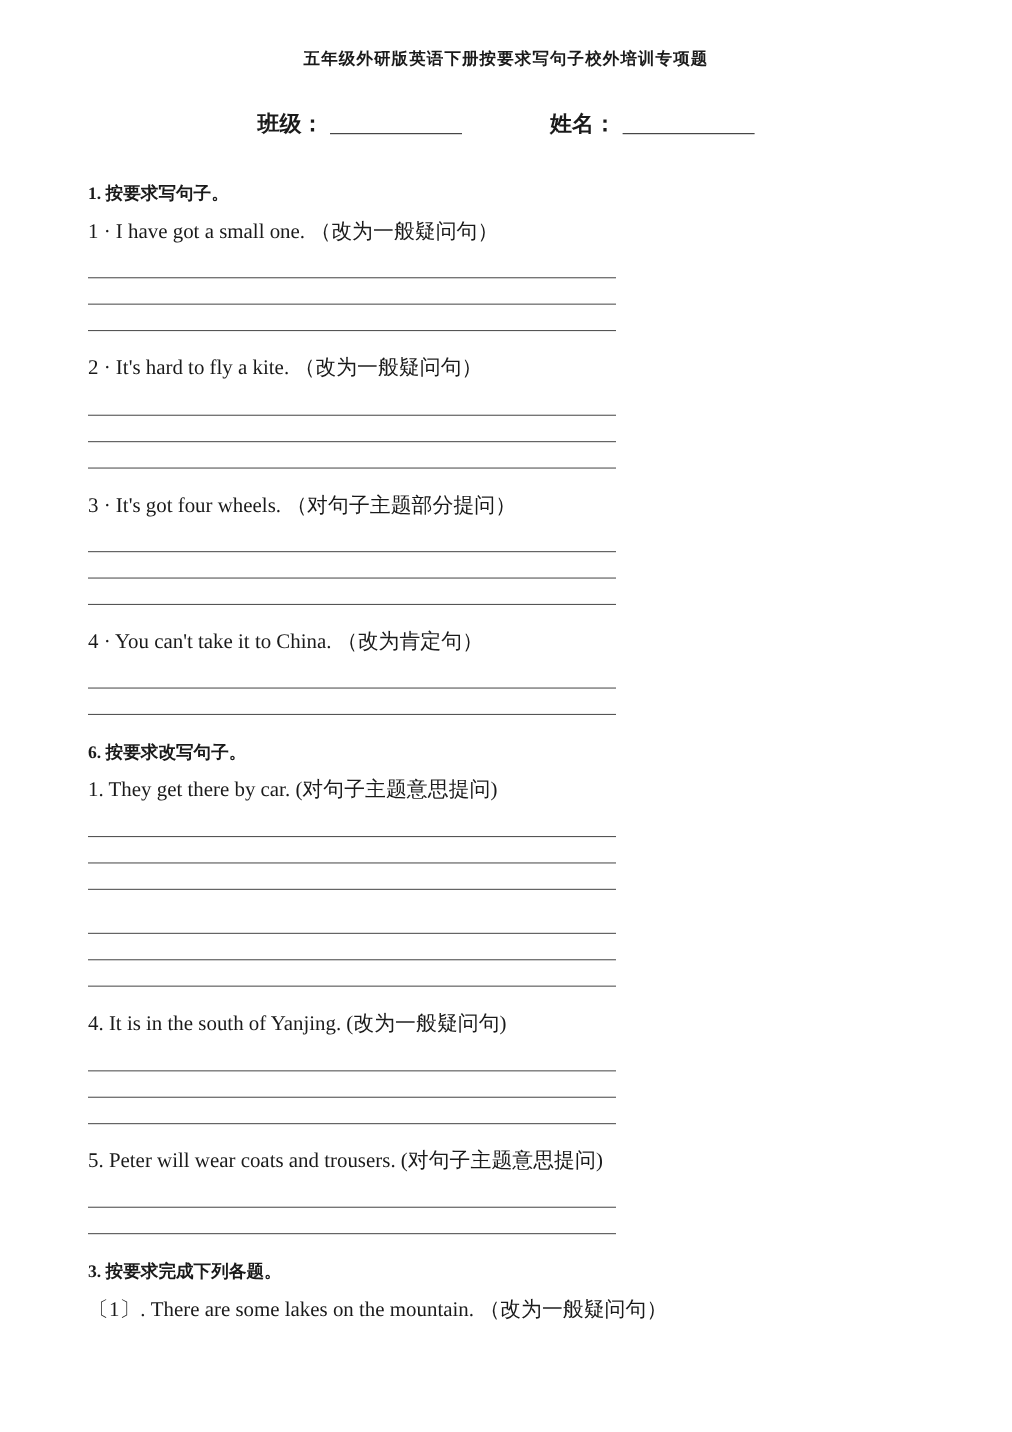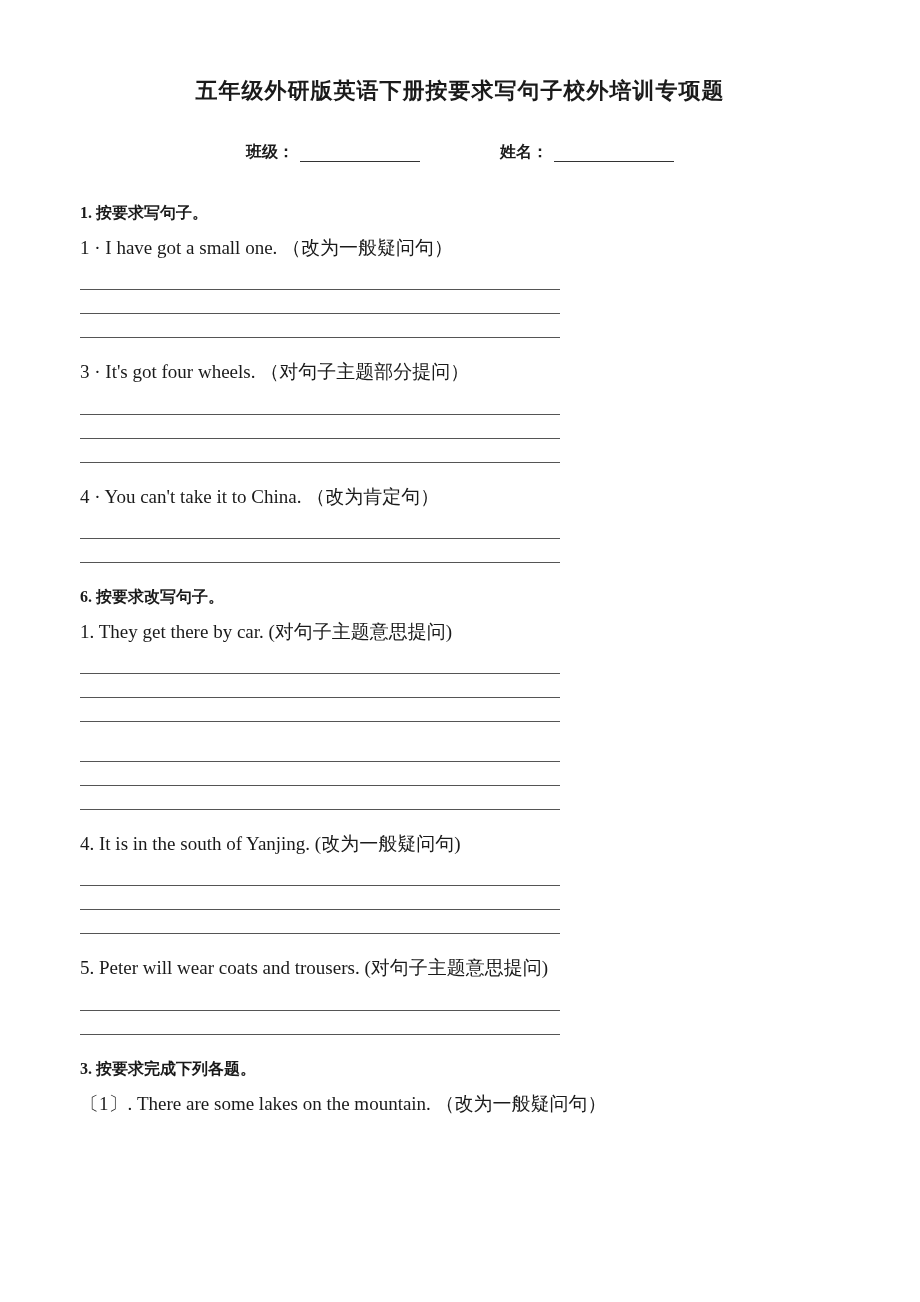--- a/index.html
+++ b/index.html
@@ -13,33 +13,33 @@
       font-family: "SimSun", "宋体", serif;
       font-size: 15px;
       color: #1a1a1a;
       width: 920px;
       min-height: 1302px;
       padding: 40px 80px 60px 80px;
     }
 
     .page-title {
       text-align: center;
-      font-size: 22px;
+      font-size: 15px;
       font-weight: bold;
       margin-bottom: 36px;
-      margin-top: 36px;
+      margin-top: 4px;
       letter-spacing: 1px;
     }
 
     .student-info {
       display: flex;
       justify-content: center;
       gap: 80px;
       margin-bottom: 40px;
-      font-size: 16px;
+      font-size: 20px;
       font-weight: bold;
     }
 
     .info-field {
       display: flex;
       align-items: center;
       gap: 6px;
     }
 
     .info-line {
@@ -103,20 +103,28 @@
       <div class="section-title">1. 按要求写句子。</div>
       <div class="question-block">
         <div class="question-text">1 · I have got a small one. （改为一般疑问句）</div>
         <div class="answer-lines">
           <span class="answer-line"></span>
           <span class="answer-line"></span>
           <span class="answer-line"></span>
         </div>
       </div>
       <div class="question-block">
+        <div class="question-text">2 · It's hard to fly a kite. （改为一般疑问句）</div>
+        <div class="answer-lines">
+          <span class="answer-line"></span>
+          <span class="answer-line"></span>
+          <span class="answer-line"></span>
+        </div>
+      </div>
+      <div class="question-block">
         <div class="question-text">3 · It's got four wheels. （对句子主题部分提问）</div>
         <div class="answer-lines">
           <span class="answer-line"></span>
           <span class="answer-line"></span>
           <span class="answer-line"></span>
         </div>
       </div>
       <div class="question-block">
         <div class="question-text">4 · You can't take it to China. （改为肯定句）</div>
         <div class="answer-lines">

